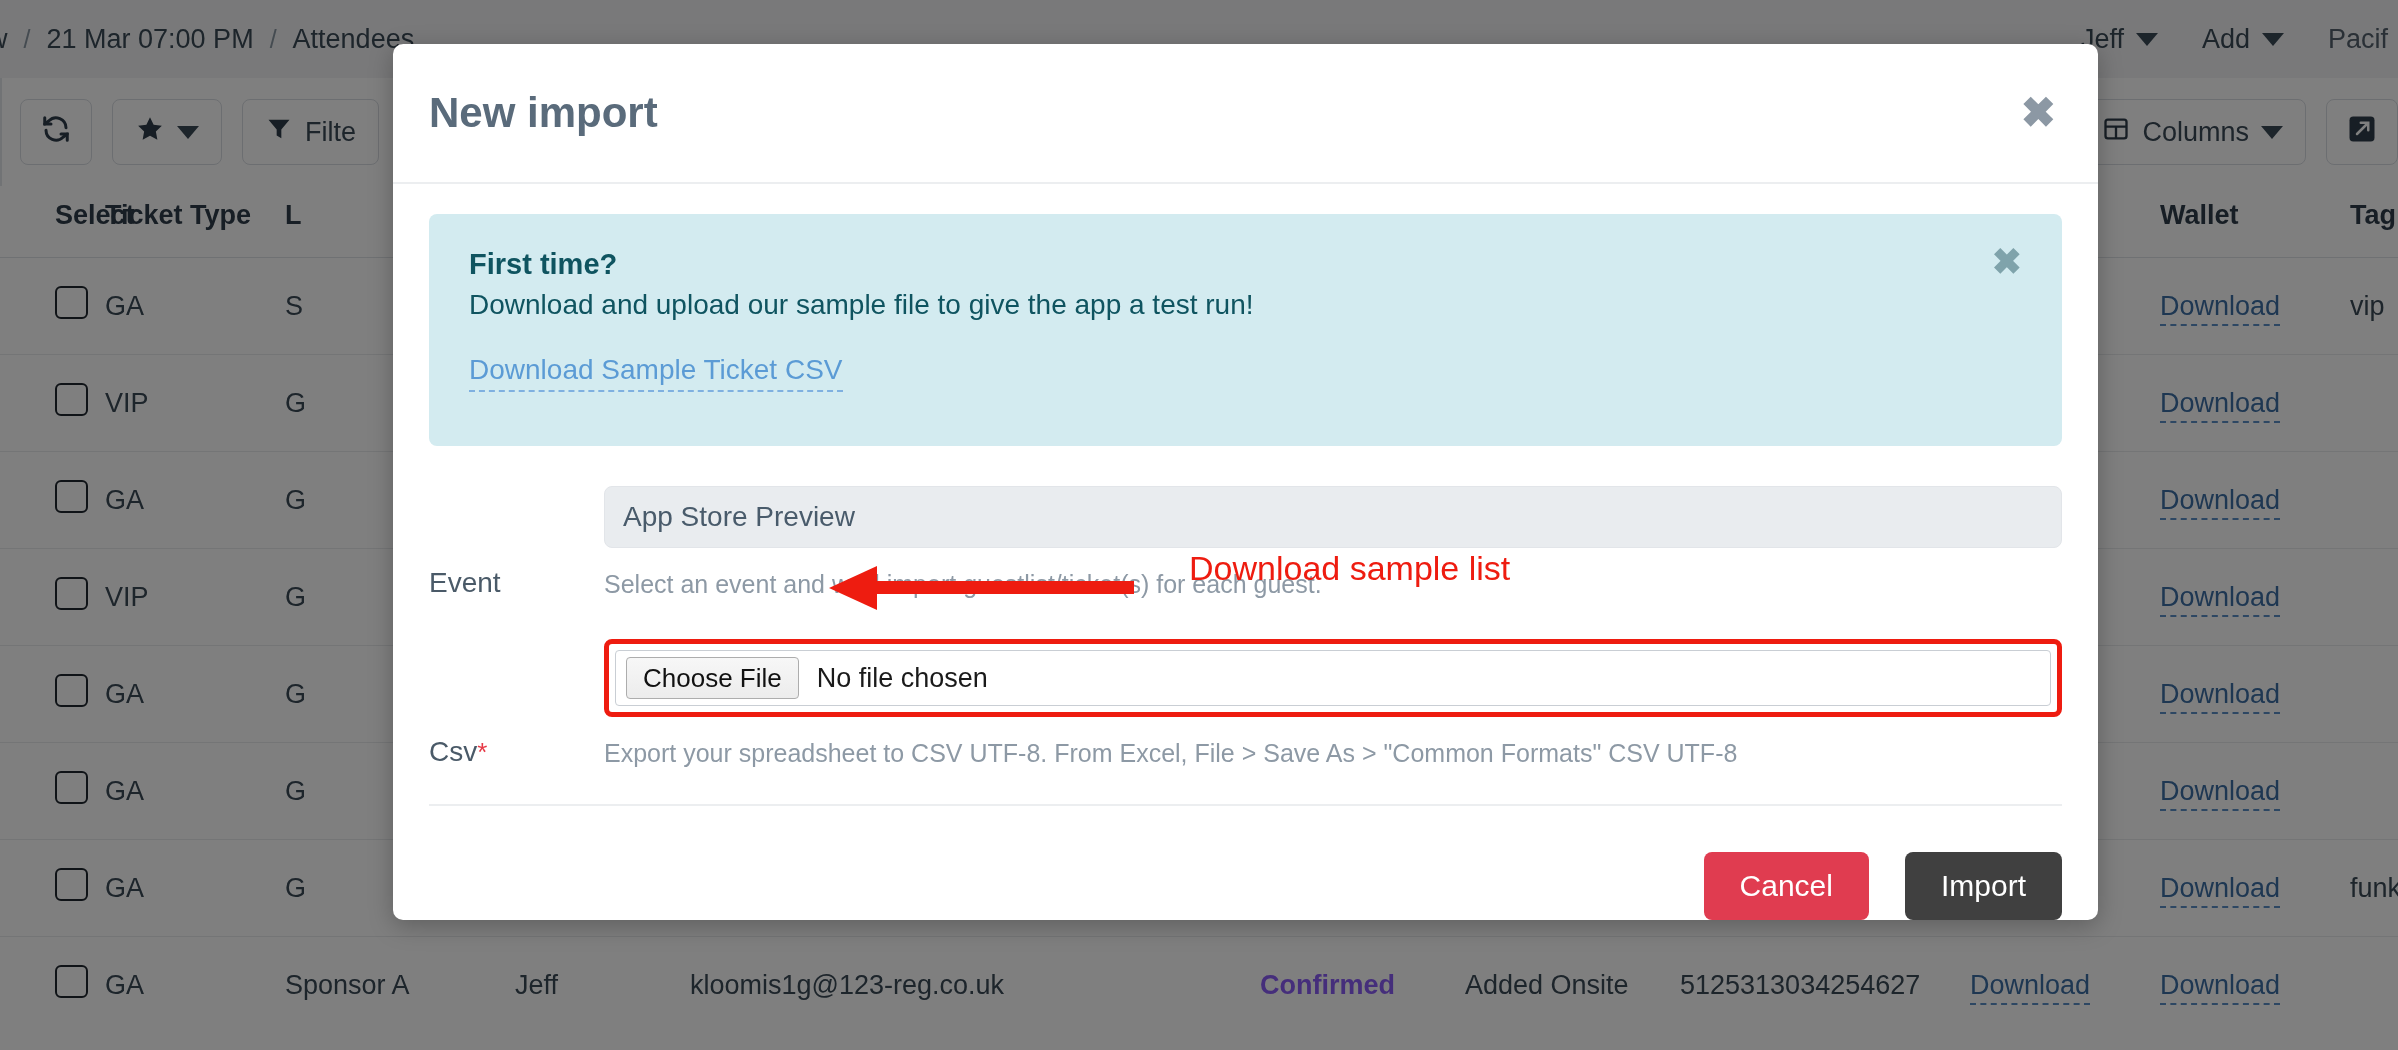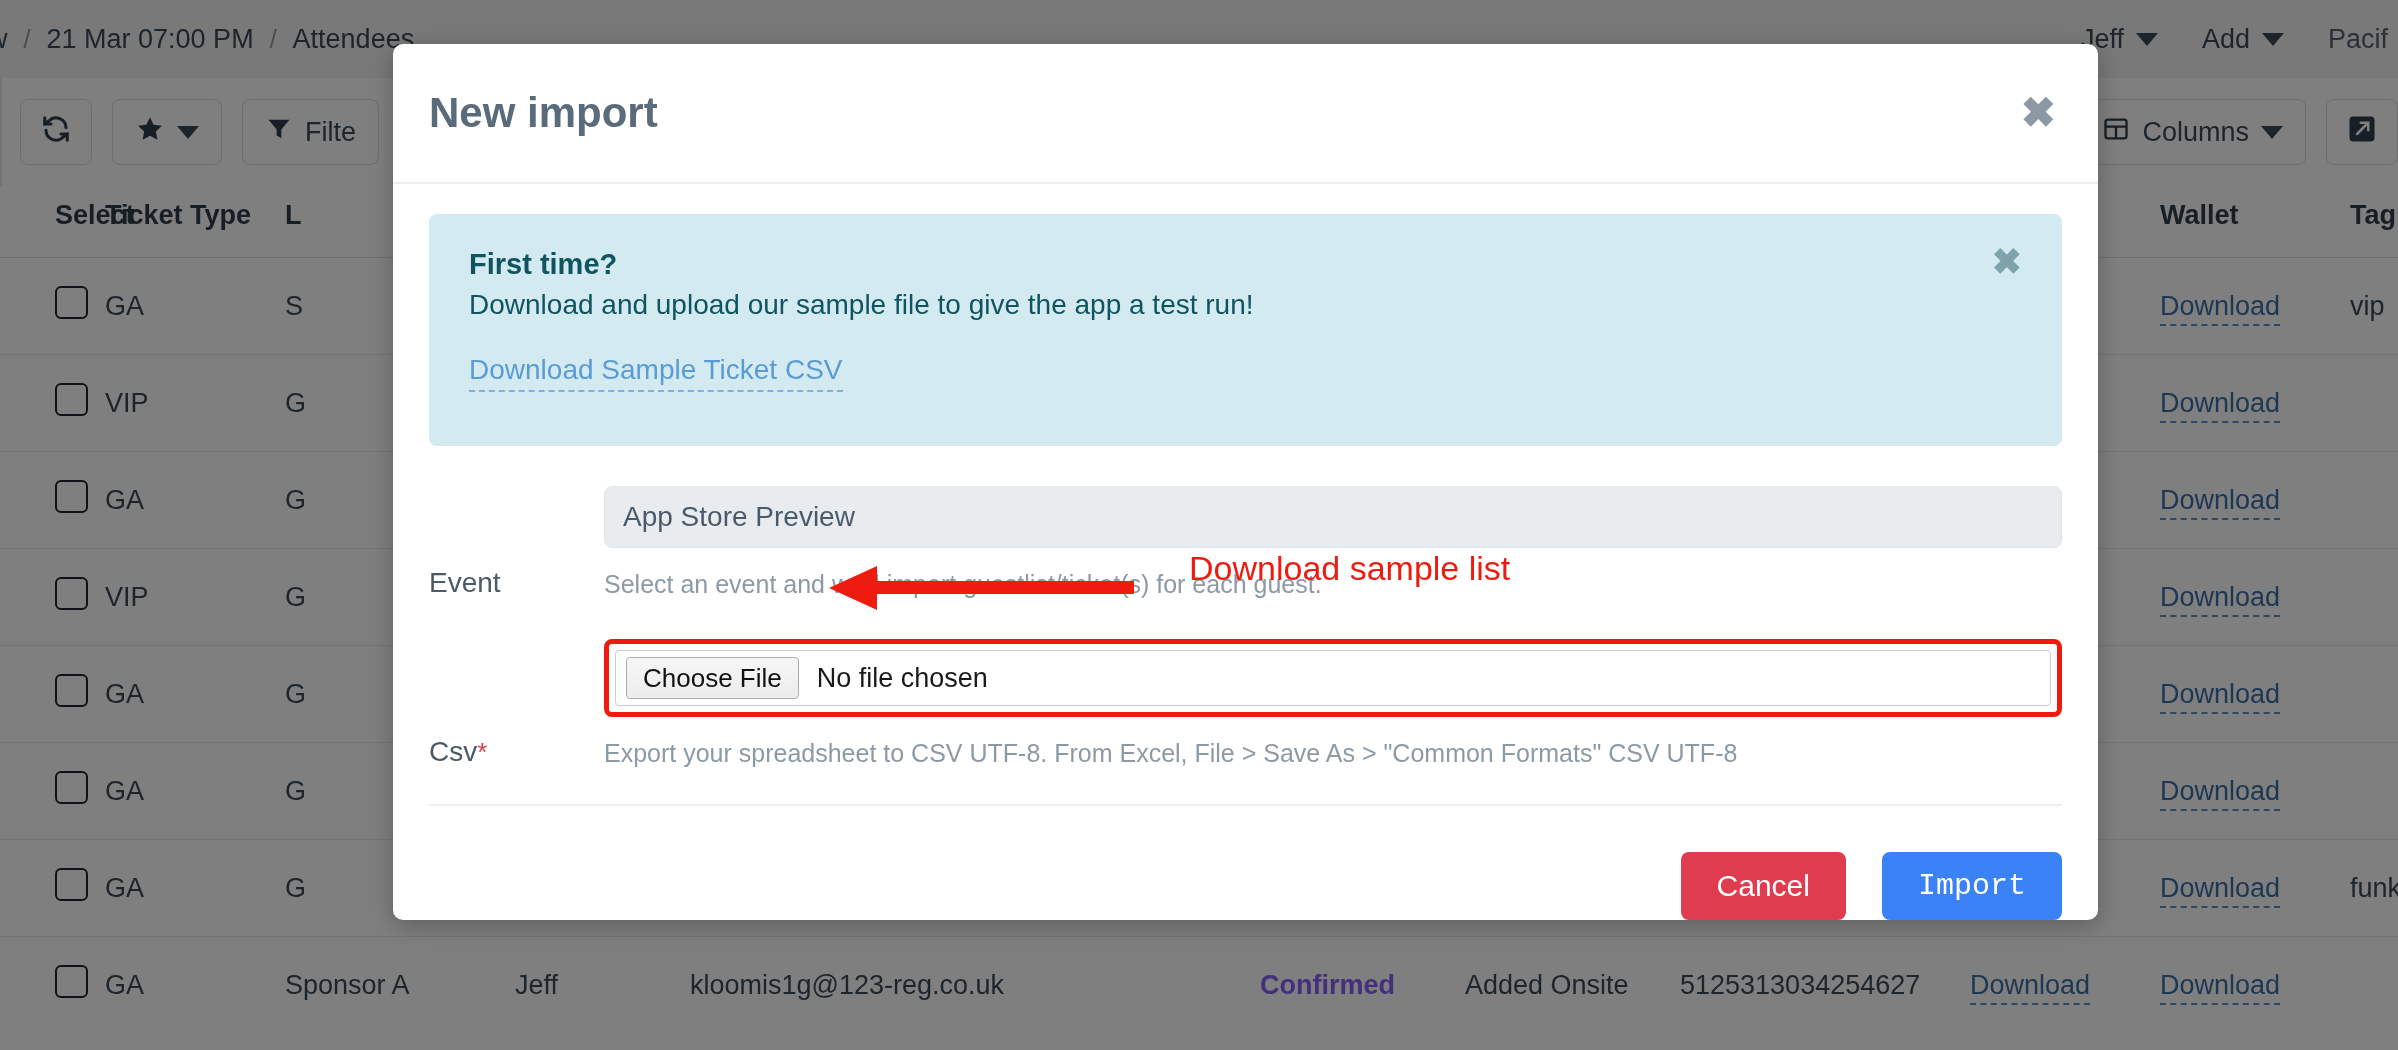--- a/index.html
+++ b/index.html
@@ -177,21 +177,21 @@
   .modal-sep { height: 2px; background: #eceef0; margin: 36px 0 0 0; }
   .modal-footer {
     display: flex; justify-content: flex-end; gap: 36px;
     padding: 34px 36px 0 36px;
   }
   .btn {
     border: none; border-radius: 8px; font-size: 30px; color: #fff;
     padding: 17px 36px; cursor: pointer; font-family: "Liberation Sans", sans-serif;
   }
   .btn-cancel { background: #e03c50; }
-  .btn-import { background: #3b82f6; font-family: Liberation Mono, monospace; }
+  .btn-import { background: #404040; }
 </style>
 </head>
 <body>
 
 <div id="root">
 
   <div class="bg-layer">
 
     <div class="bg-topbar">
       <div class="breadcrumb">

